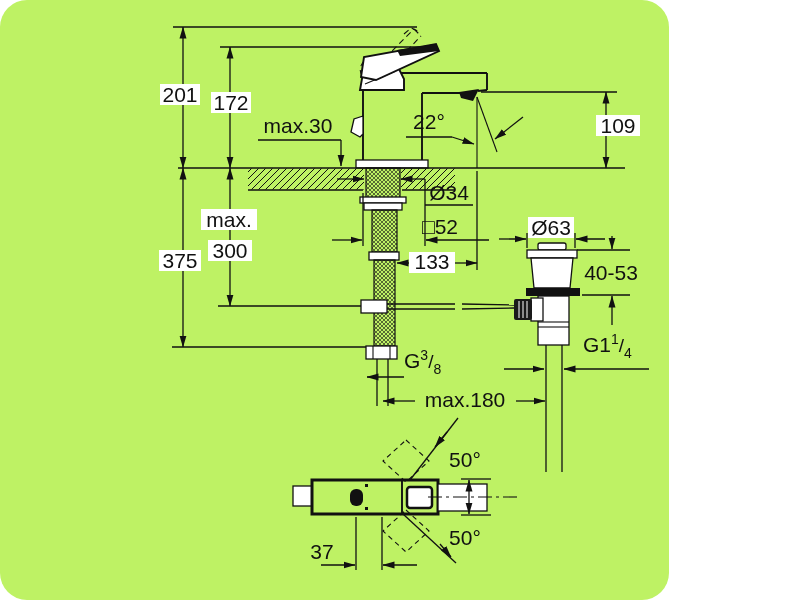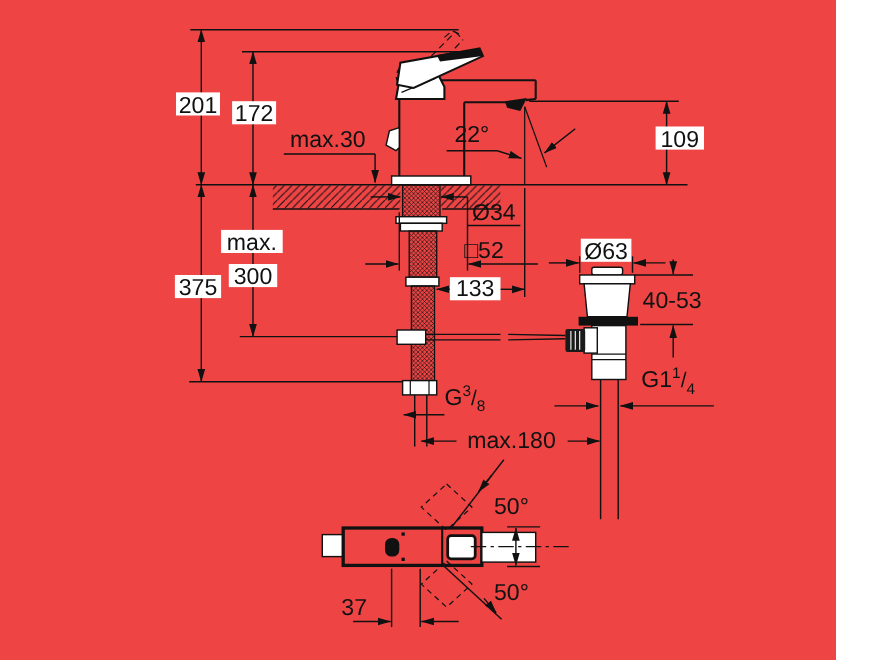--- a/index.html
+++ b/index.html
@@ -1,16 +1,16 @@
 <!DOCTYPE html>
 <html><head>
 <meta charset="utf-8">
 <style>
   html,body{margin:0;padding:0;background:#ffffff;}
-  .stage{width:760px;height:600px;position:relative;background:#ef4444;overflow:hidden;}
+  .stage{width:669px;height:600px;position:relative;background:#bef264;overflow:hidden;border-radius:27px;}
   svg{display:block;}
   text{font-family:"Liberation Sans","DejaVu Sans",sans-serif;fill:#111111;}
   .dim{font-size:21px;}
   .halo{fill:#ffffff;}
   .ln{stroke:#111111;stroke-width:1.3;fill:none;}
   .ln2{stroke:#111111;stroke-width:1.9;fill:none;}
   .ln3{stroke:#111111;stroke-width:3;fill:none;}
   .thin{stroke:#111111;stroke-width:1.1;fill:none;}
   .wh{fill:#ffffff;stroke:#111111;stroke-width:1.3;}
   .wh2{fill:#ffffff;stroke:#111111;stroke-width:1.9;}

